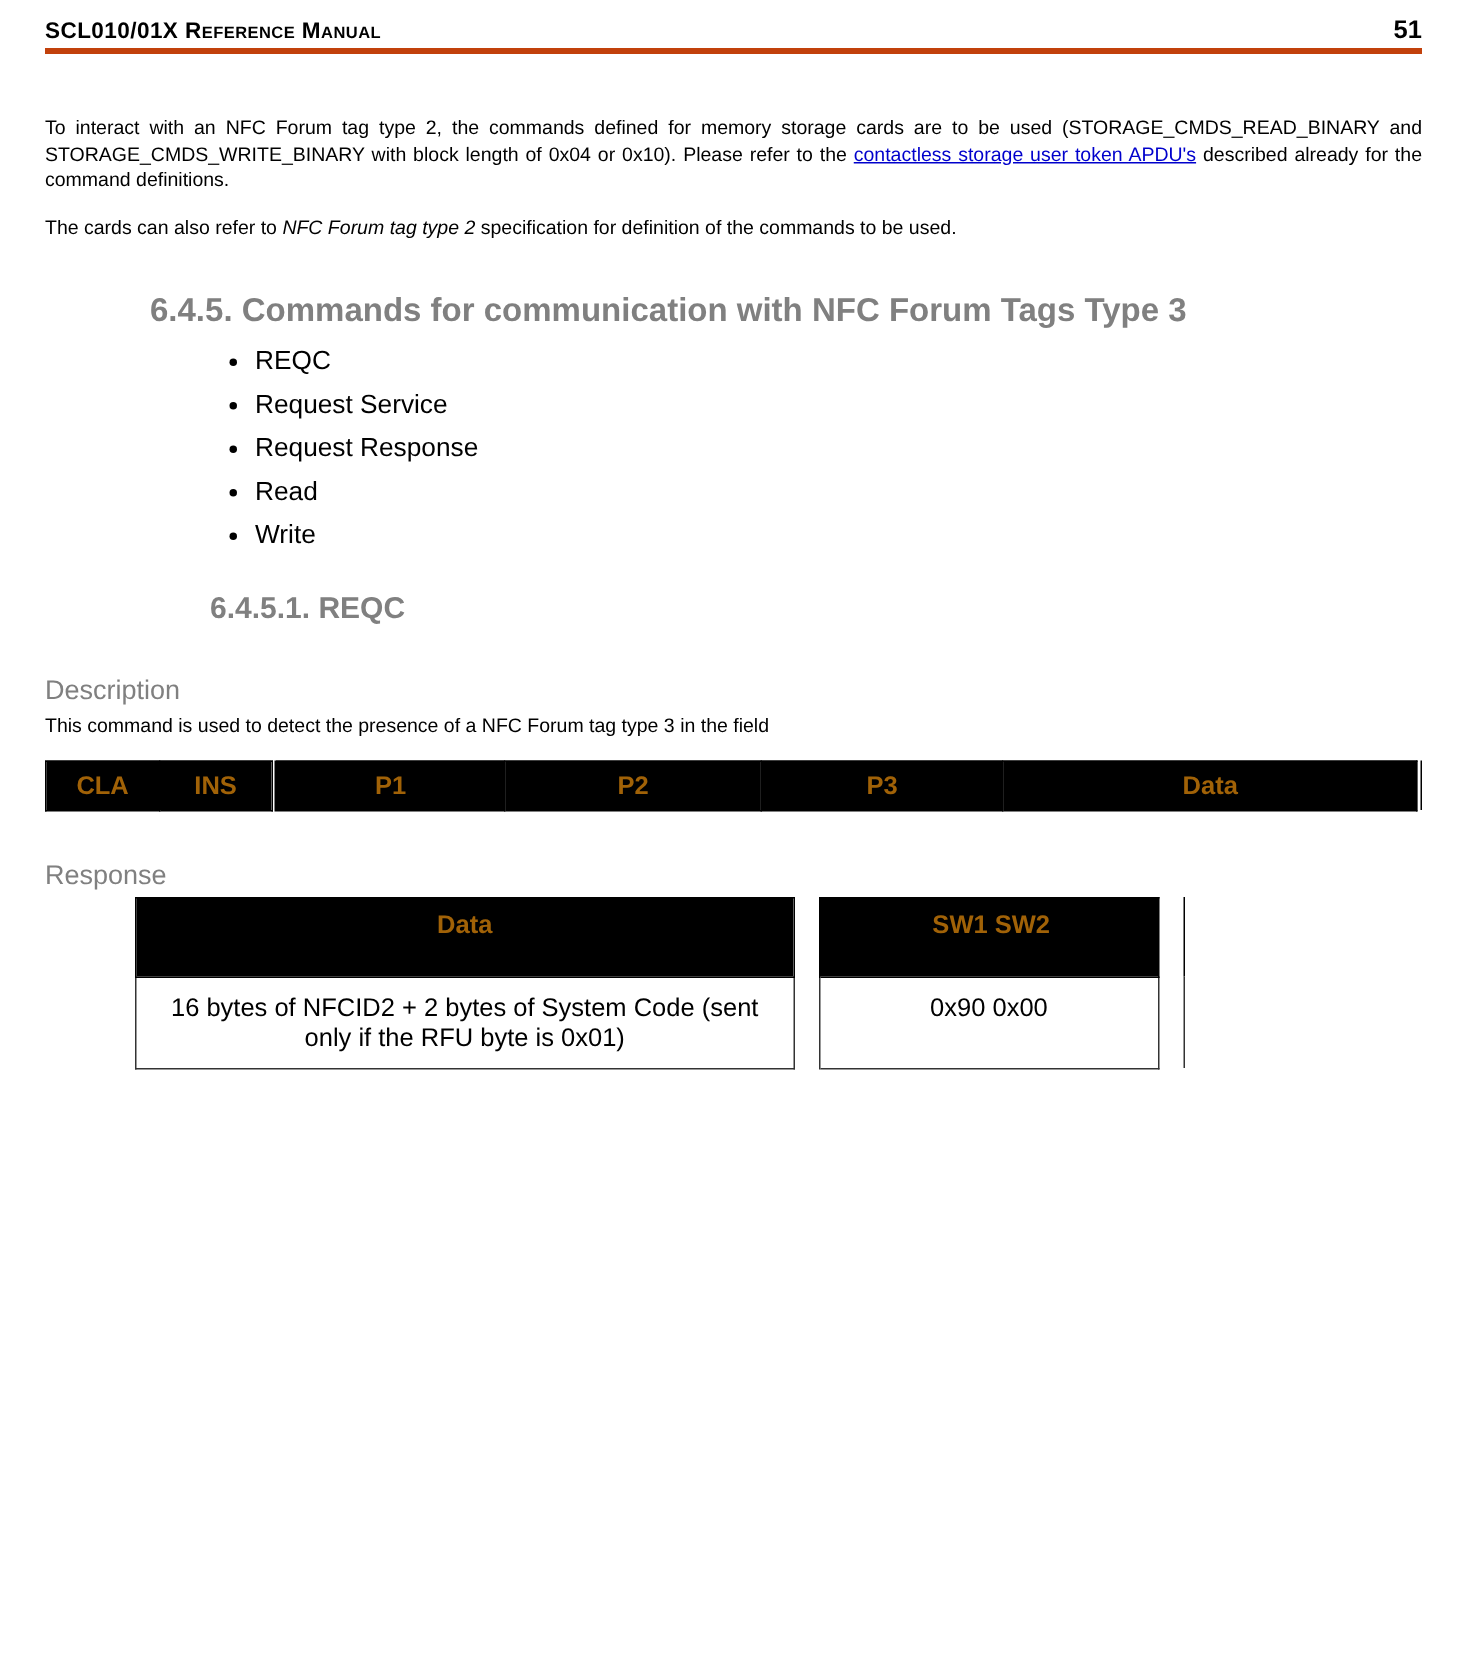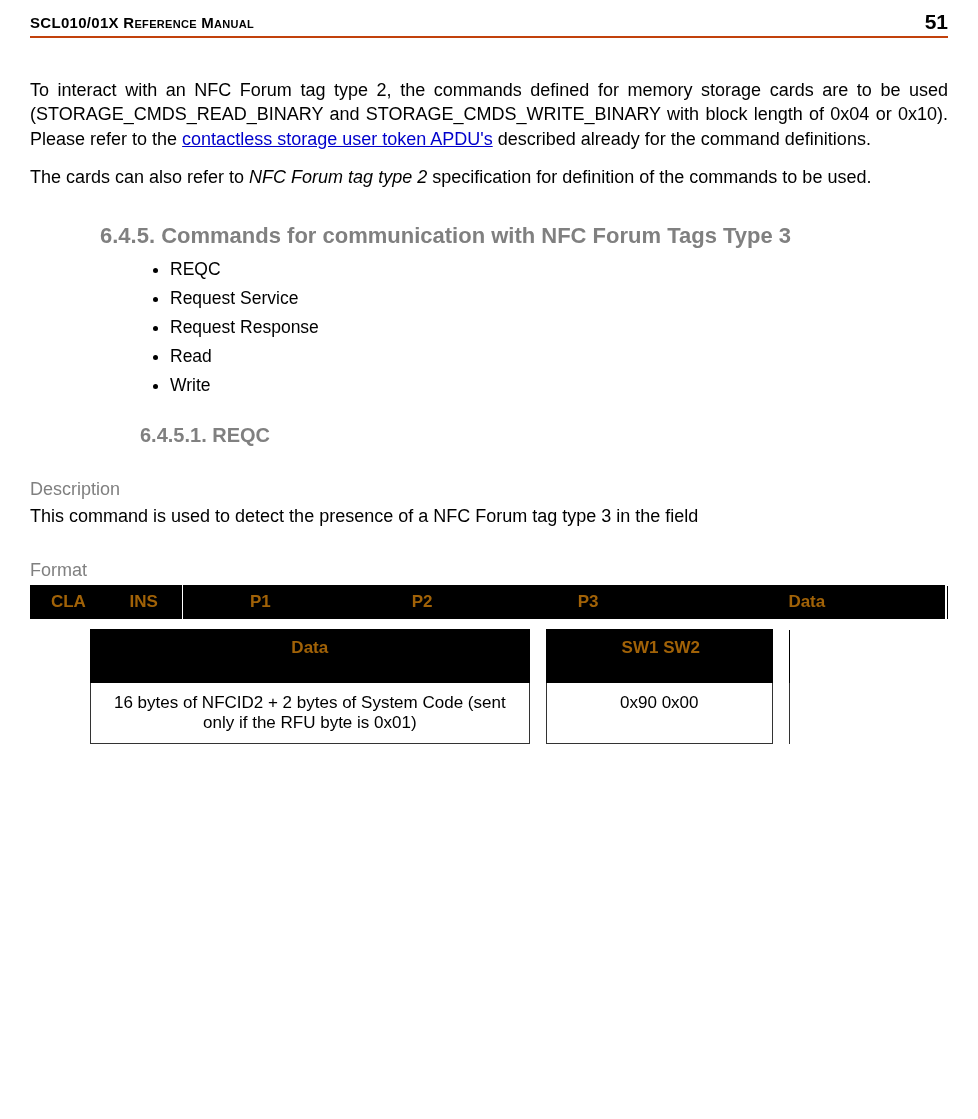--- a/index.html
+++ b/index.html
@@ -11,43 +11,43 @@
     width: 978px;
   }
   .page {
     padding: 10px 30px 40px 30px;
     box-sizing: border-box;
   }
   .header-bar {
     display: flex;
     justify-content: space-between;
     align-items: center;
-    border-bottom: 2px solid #c2410c;
+    border-bottom: 4px solid #c2410c;
     padding-bottom: 2px;
     margin-bottom: 40px;
   }
   .doc-title {
     font-size: 15px;
     font-weight: bold;
     font-variant: small-caps;
     letter-spacing: 0.3px;
   }
   .page-num {
-    font-size: 21px;
+    font-size: 17px;
     font-weight: bold;
     text-align: right;
   }
   h3 {
     color: #808080;
     font-size: 22px;
     font-weight: bold;
     margin: 0 0 6px 70px;
   }
   .body-text {
-    font-size: 18px;
+    font-size: 13px;
     line-height: 1.35;
     margin: 0 0 14px 0;
     text-align: justify;
   }
   .link {
     color: #0000cc;
     text-decoration: underline;
   }
   .italic {
     font-style: italic;
@@ -138,36 +138,36 @@
     <li>Request Response</li>
     <li>Read</li>
     <li>Write</li>
   </ul>
 
   <h4>6.4.5.1.    REQC</h4>
 
   <h5>Description</h5>
   <p class="body-text">This command is used to detect the presence of a NFC Forum tag type 3 in the field</p>
 
-  <h5>Format</h5>
   <table class="t1">
     <tbody>
         <tr>
       <th class="c1">CLA</th>
       <th class="c2">INS</th>
       <th class="sep"></th>
       <th class="c3">P1</th>
       <th class="c4">P2</th>
       <th class="c5">P3</th>
       <th class="c6">Data</th>
       <th class="sep"></th>
     </tr>
   </tbody>
     </table>
 
+  <h5>Response</h5>
   <table class="t2">
     <tbody>
         <tr>
       <th class="c1" style="padding-top:8px;padding-bottom:24px;">Data</th>
       <th class="sep"></th>
       <th class="c2" style="padding-top:8px;padding-bottom:24px;padding-left:13px;">SW1 SW2</th>
       <th class="sep"></th>
     </tr>
     <tr>
       <td>16 bytes of NFCID2 + 2 bytes of System Code (sent only if the RFU byte is 0x01)</td>

